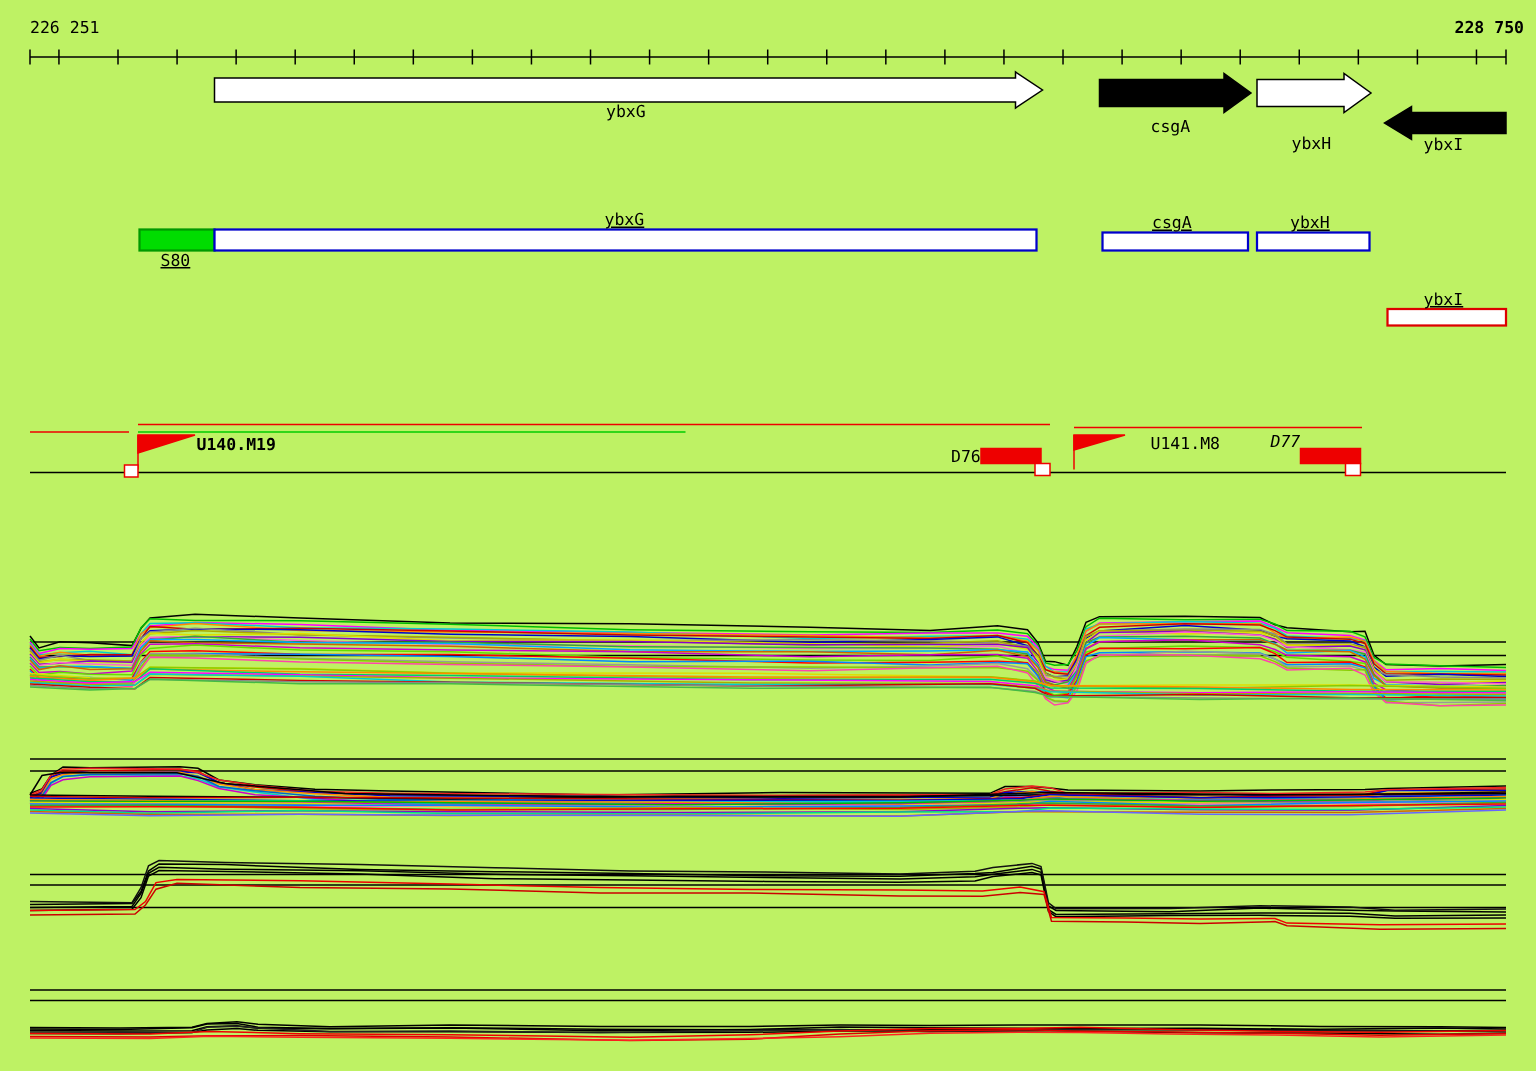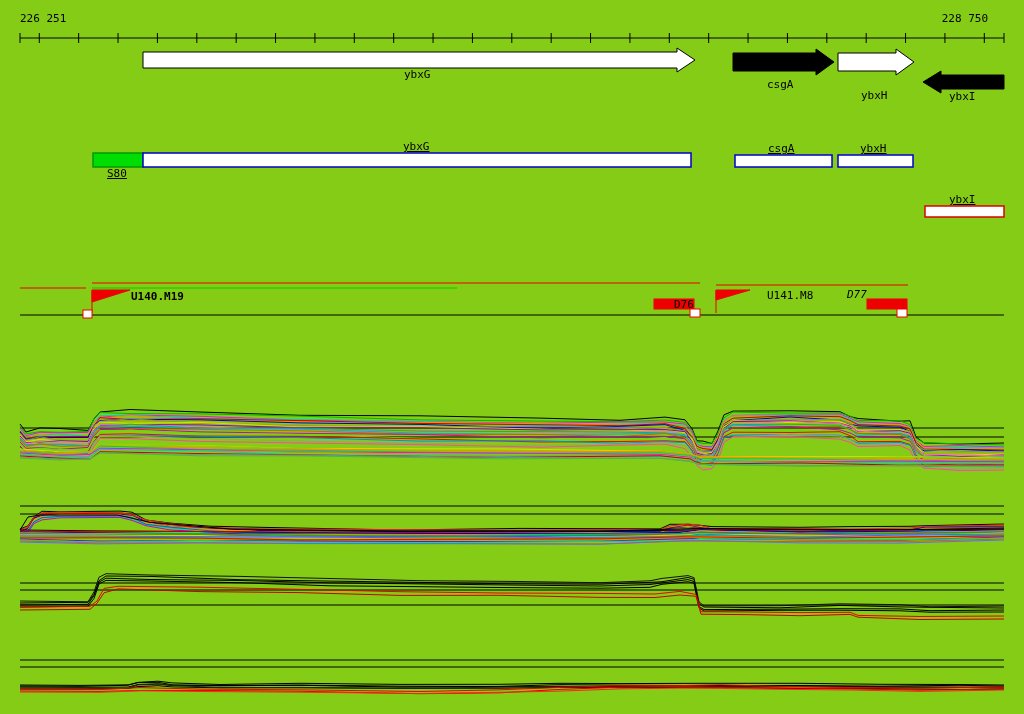--- a/index.html
+++ b/index.html
@@ -1,27 +1,27 @@
 <!DOCTYPE html>
 <html><head>
 <meta charset="utf-8">
 <style>
   html,body{margin:0;padding:0;background:#ffffff;}
   #canvas{
     position:relative;
     width:1024px;height:714px;
-    background:#84cc16;
+    background:#bef264;
     font-family:"DejaVu Sans Mono","Liberation Mono",monospace;
     font-size:11px;color:#000;
     overflow:hidden;
   }
   #tracks{position:absolute;left:0;top:0;}
   .coord-label{position:absolute;top:12px;white-space:pre;letter-spacing:0px;}
   .coord-label.left{left:20px;}
-  .coord-label.right{right:36px;}
+  .coord-label.right{right:8px;font-weight:bold;}
   .trk-label{position:absolute;white-space:pre;line-height:12px;}
   .trk-label.link{text-decoration:underline;cursor:pointer;}
 </style>
 </head>
 <body>
 
 <div id="canvas">
   <div class="coord-label left">226 251</div>
   <div class="coord-label right">228 750</div>
   <svg id="tracks" width="1024" height="714" viewBox="0 0 1024 714">
@@ -164,16 +164,16 @@
       <div class="trk-label" style="left: 767px; top: 79px;">csgA</div>
       <div class="trk-label" style="left: 861px; top: 90px;">ybxH</div>
       <div class="trk-label" style="left: 949px; top: 91px;">ybxI</div>
       <div class="trk-label link" style="left: 107px; top: 168px; text-decoration: underline;">S80</div>
       <div class="trk-label link" style="left: 403px; top: 141px;">ybxG</div>
       <div class="trk-label link" style="left: 768px; top: 143px;">csgA</div>
       <div class="trk-label link" style="left: 860px; top: 143px;">ybxH</div>
       <div class="trk-label link" style="left: 949px; top: 194px;">ybxI</div>
       <div class="trk-label" style="left: 131px; top: 291px; font-weight: bold;">U140.M19</div>
       <div class="trk-label" style="left: 755px; top: 290px; margin-left: 12px;">U141.M8</div>
-      <div class="trk-label" style="left: 634px; top: 299px; margin-left: 40px;">D76</div>
+      <div class="trk-label" style="left: 634px; top: 299px;">D76</div>
       <div class="trk-label" style="left: 847px; top: 289px; font-style: italic;">D77</div>
     </div>
 </div>
 
 </body></html>

